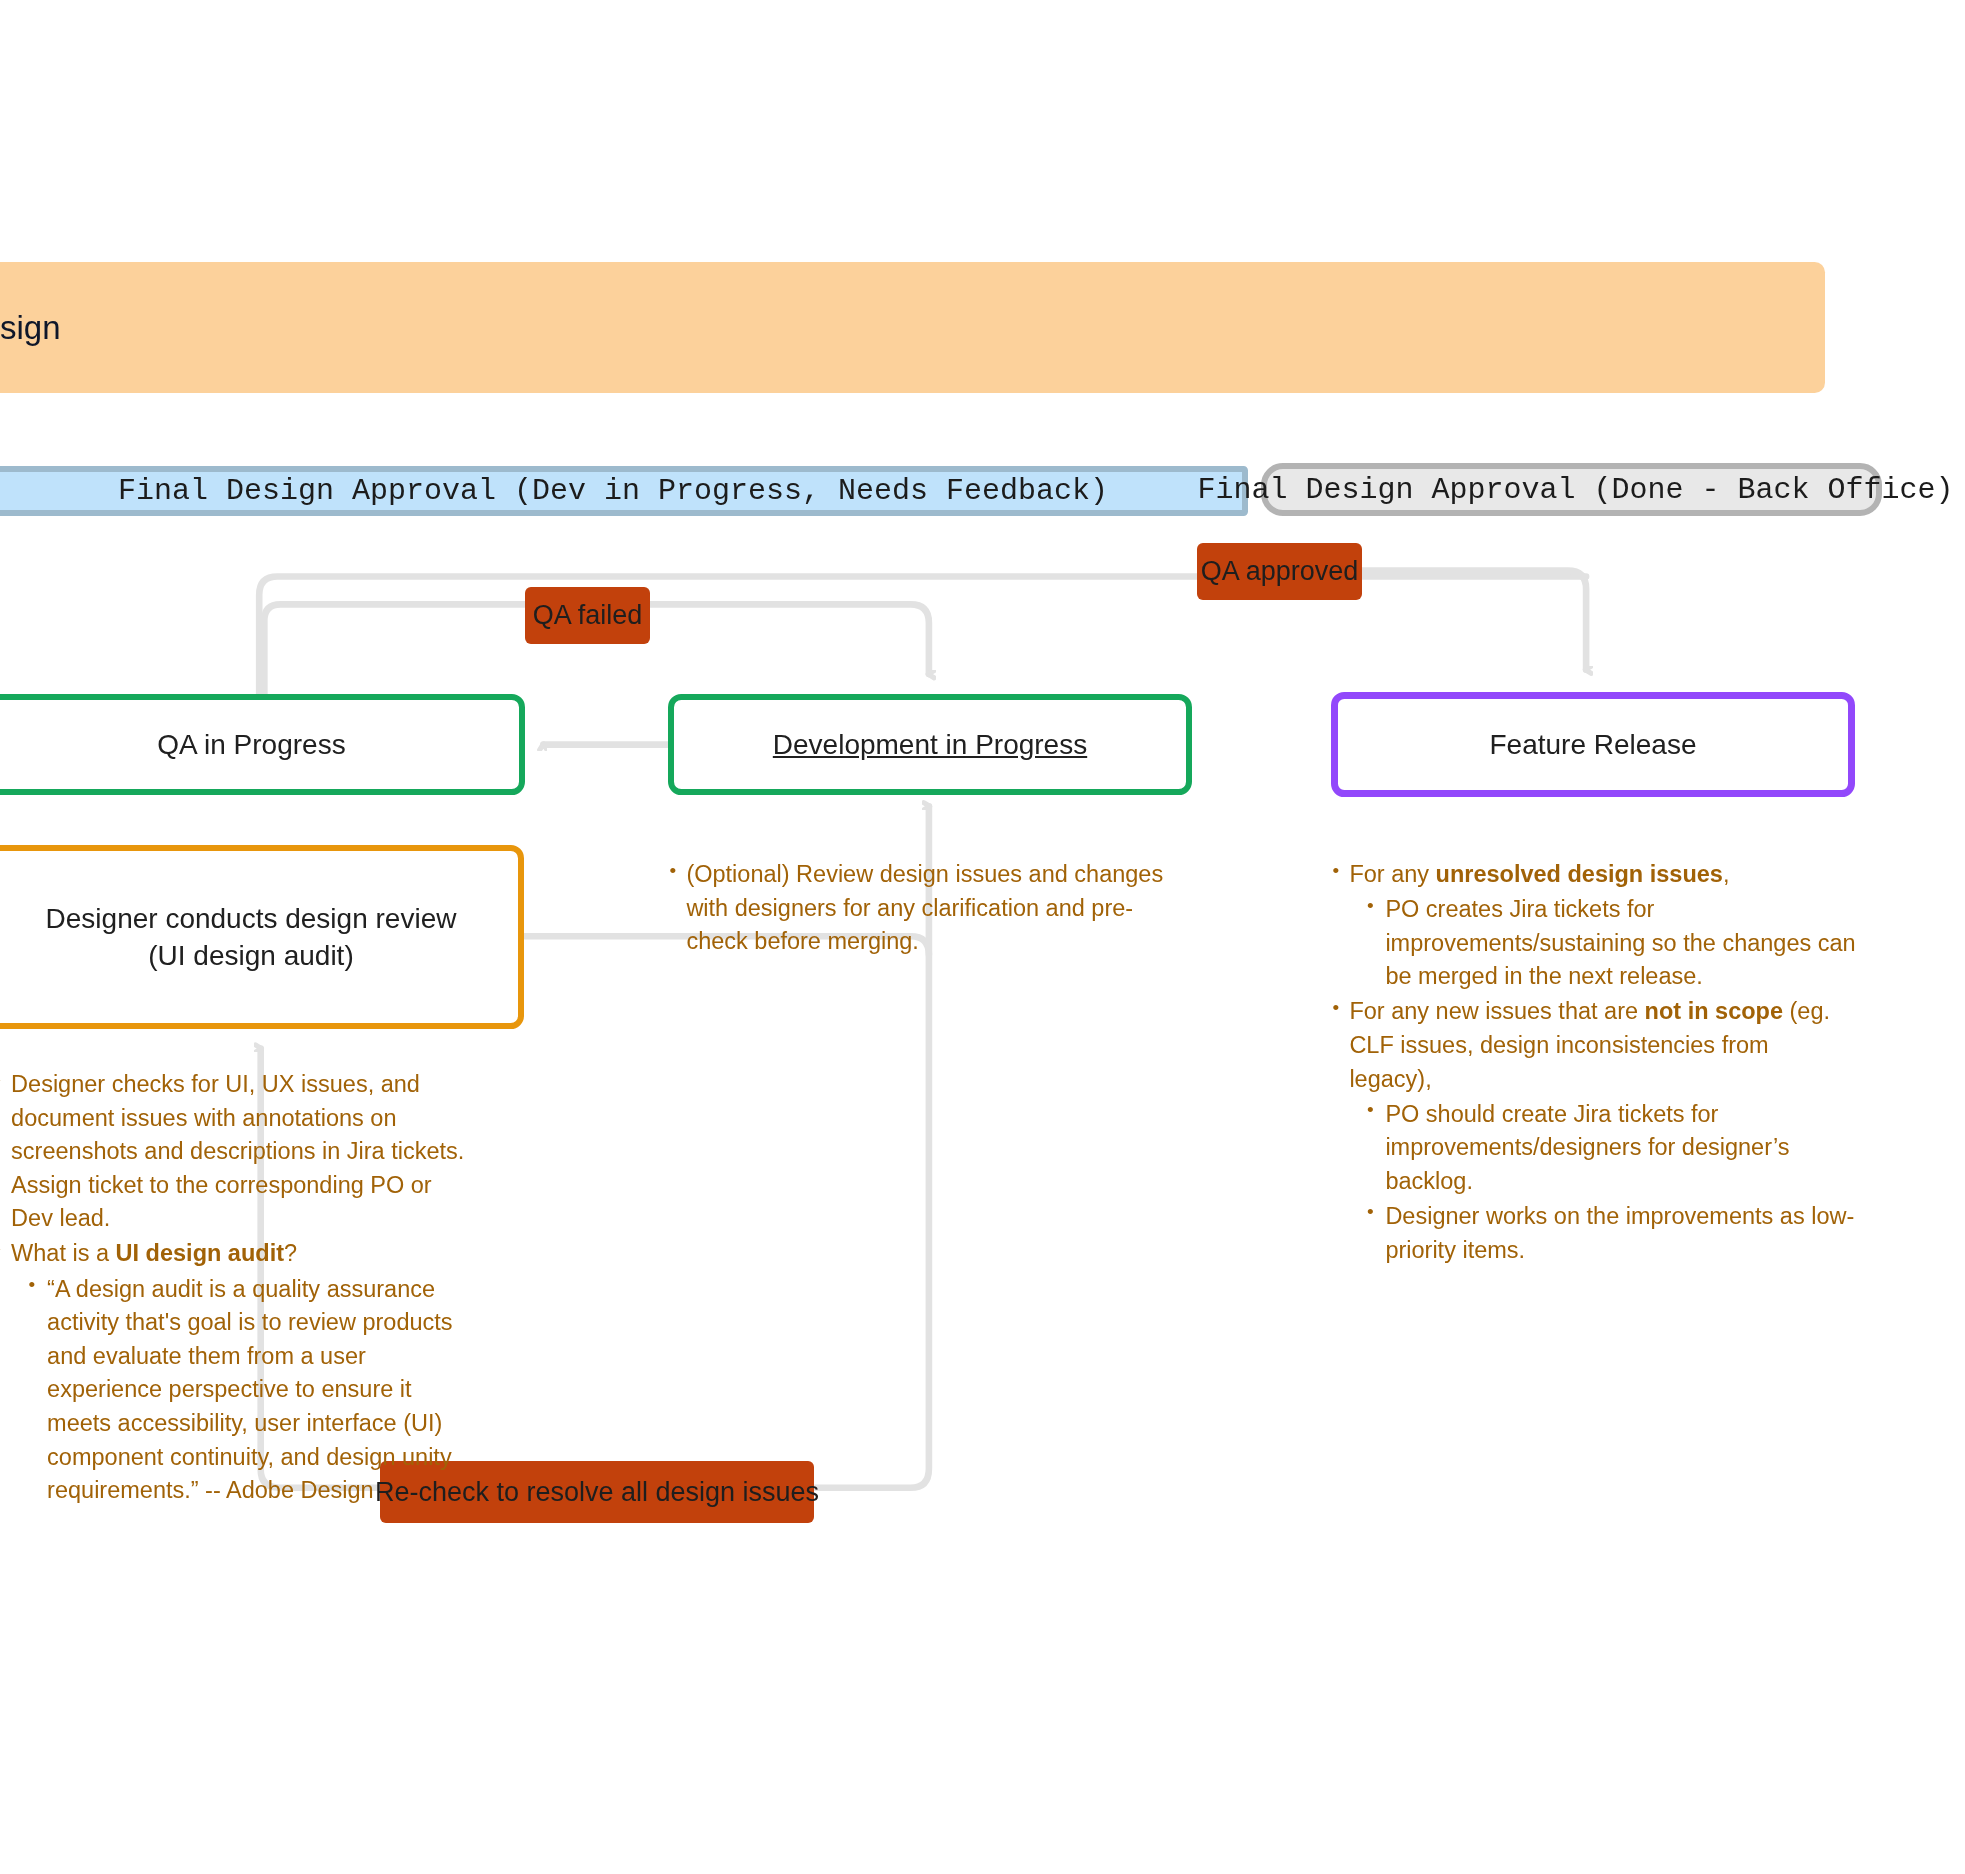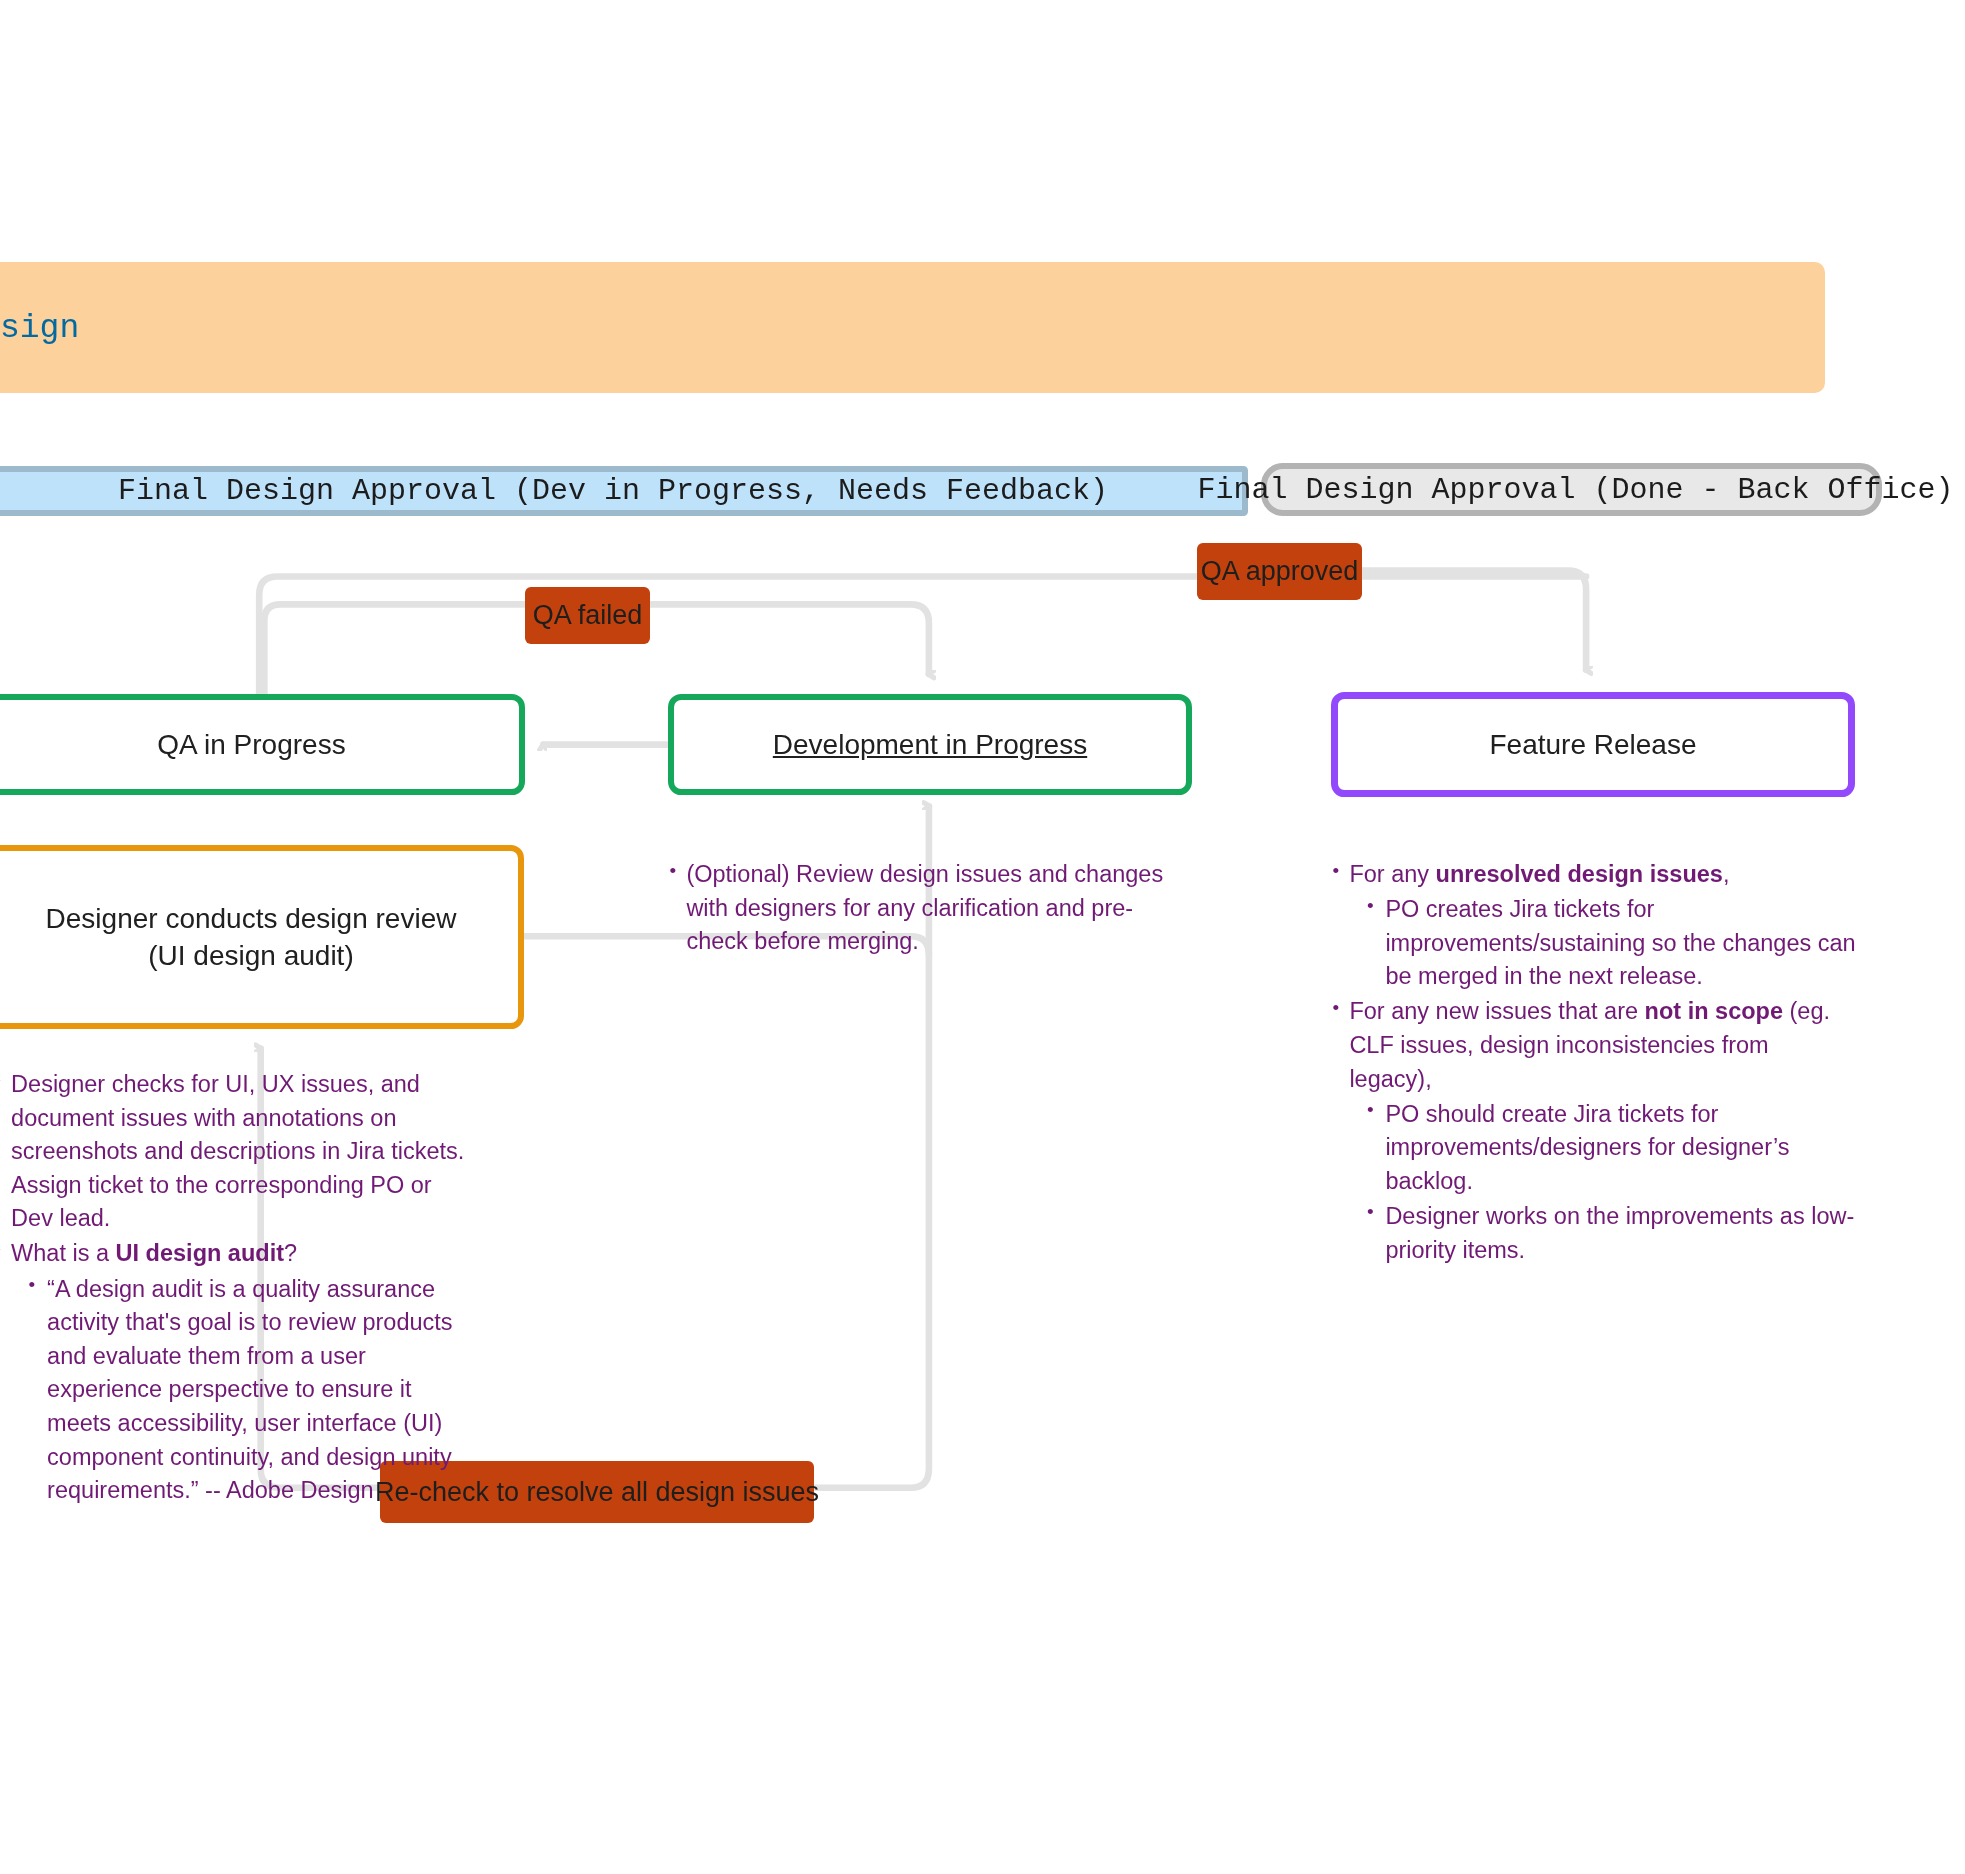--- a/index.html
+++ b/index.html
@@ -37,23 +37,23 @@
     height: 131px;
     background: #FCD19B;
     border-radius: 10.3px;
     box-sizing: border-box;
   }
   .lane-header-label {
     position: absolute;
     left: 147px;
     top: 50%;
     transform: translateY(-50%);
-    font-family: Liberation Mono, monospace;
+    font-family: Liberation Sans, sans-serif;
     font-size: 33px;
-    color: #0369a1;
+    color: #0f172a;
     white-space: nowrap;
   }
 
   
   .phase-bar {
     position: absolute;
     box-sizing: border-box;
     display: flex;
     align-items: center;
     justify-content: center;
@@ -135,21 +135,21 @@
   }
   #label-qa-failed      { left: 525px;  top: 587px;  width: 125px; height: 57px; }
   #label-qa-approved    { left: 1197px; top: 543px;  width: 165px; height: 57px; }
   #label-recheck        { left: 380px;  top: 1461px; width: 434px; height: 62px; }
 
   
   .notes {
     position: absolute;
     font-size: 23.5px;
     line-height: 1.43;
-    color: #701a75;
+    color: #a16207;
   }
   .notes ul {
     list-style: none;
     margin: 0;
     padding: 0;
   }
   .notes > ul > li {
     position: relative;
     padding-left: 18.4px;
     margin-bottom: 1.5px;

